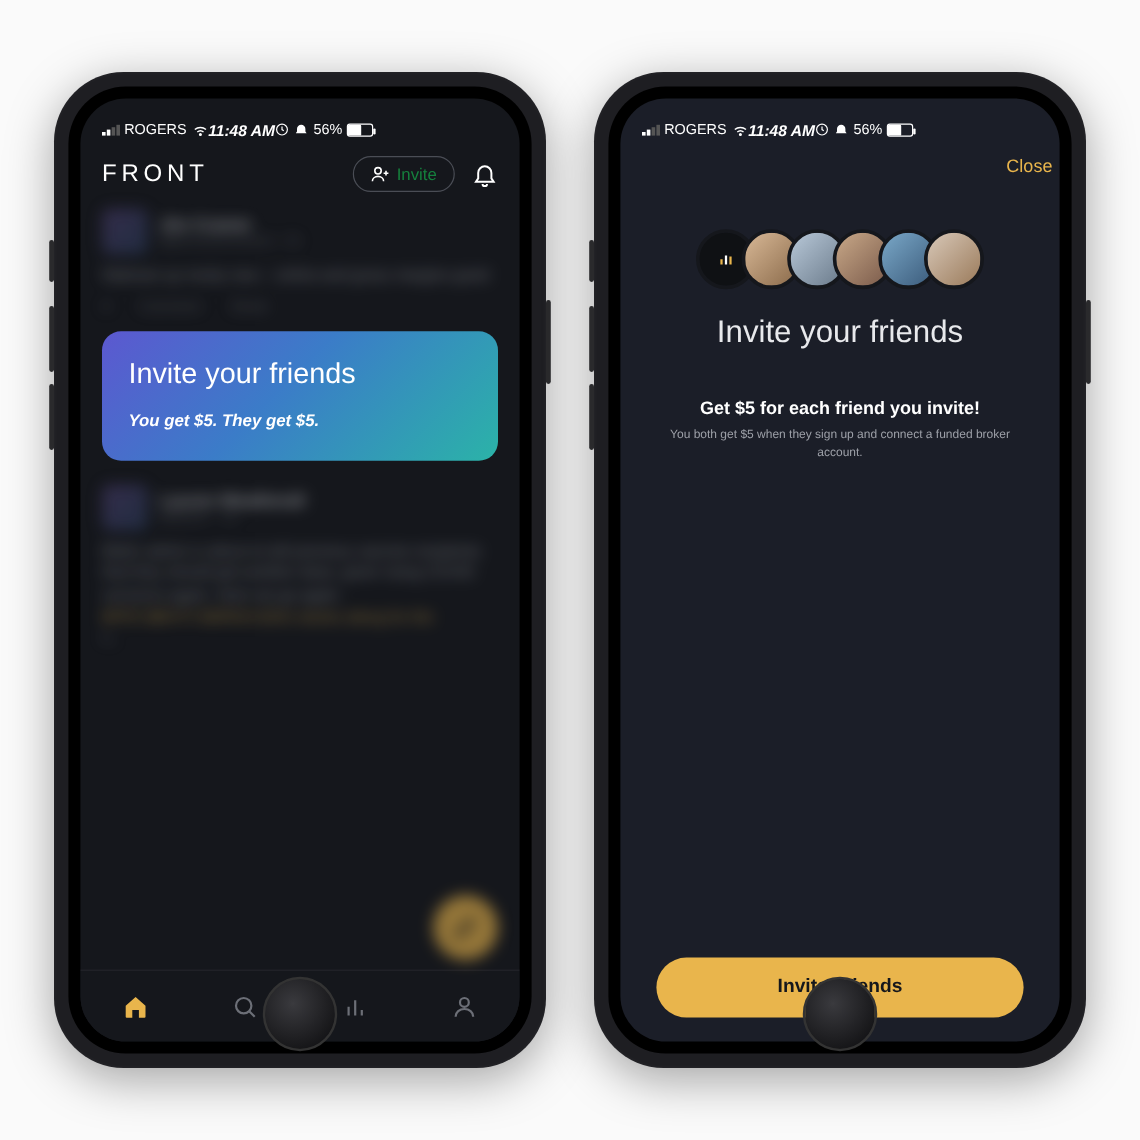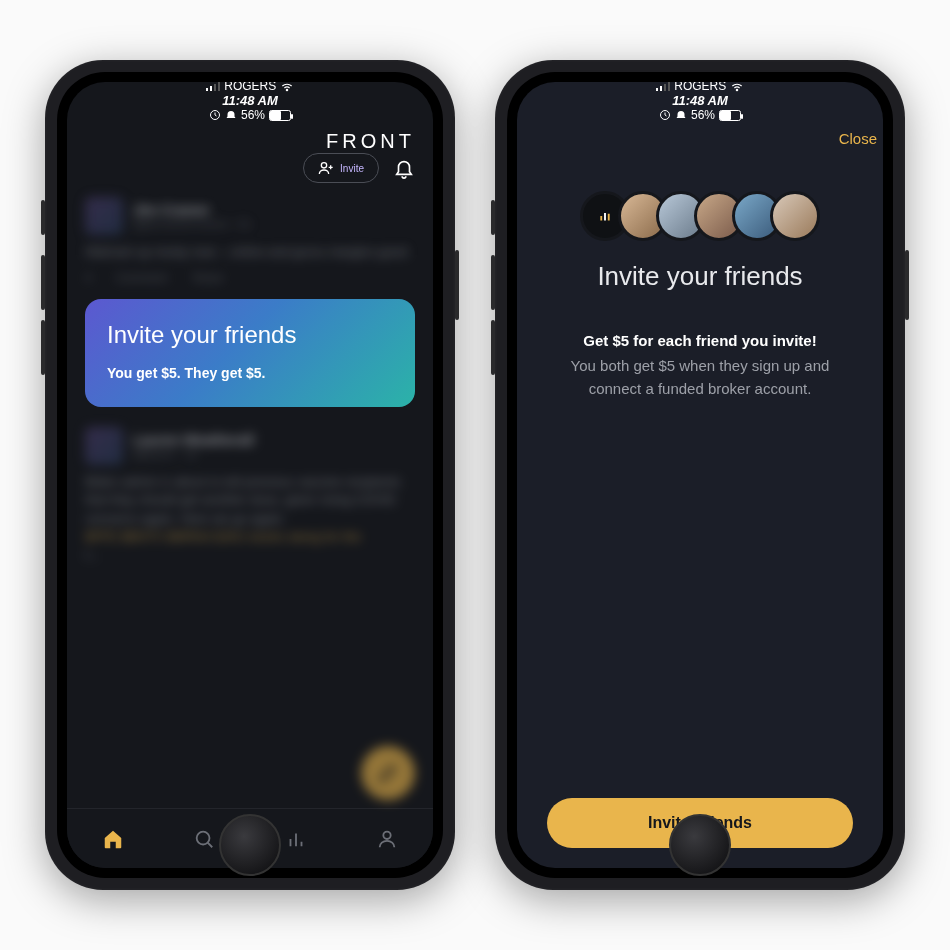--- a/index.html
+++ b/index.html
@@ -55,47 +55,46 @@
   }
   .side-btn { position:absolute; background:#2a2a2c; border-radius:3px; }
   .side-l1 { left:-4px; top:140px; width:4px; height:35px; }
   .side-l2 { left:-4px; top:195px; width:4px; height:55px; }
   .side-l3 { left:-4px; top:260px; width:4px; height:55px; }
   .side-r  { right:-4px; top:190px; width:4px; height:70px; }
 
   
   .status-bar {
     height: 40px;
-    display: flex; align-items: center; justify-content: flex-end;
+    display: flex; align-items: center; justify-content: flex-start;
     padding: 12px 18px 0;
-    font-size: 12px; color: #fff; flex-direction: column;
+    font-size: 12px; color: #fff;
   }
   .status-left, .status-right { display:flex; align-items:center; gap:4px; }
   .sig-bars { display:flex; align-items:flex-end; gap:1.5px; height:10px; }
   .sig-bars i { width:2.5px; background:#fff; display:block; }
   .sig-bars i:nth-child(1){height:3px} .sig-bars i:nth-child(2){height:5px}
   .sig-bars i:nth-child(3){height:7px;background:#555} .sig-bars i:nth-child(4){height:9px;background:#555}
   .wifi-svg { width:14px; height:14px; }
   .status-time { font-weight:600; font-size:13px;font-style:italic; }
   .battery { width:22px; height:11px; border:1px solid #fff; border-radius:2.5px; position:relative; }
   .battery::after { content:""; position:absolute; right:-3px; top:3px; width:2px; height:5px; background:#fff; border-radius:1px; }
   .battery i { display:block; height:100%; width:56%; background:#fff; border-radius:1px; }
 
   
   .nav {
-    display:flex; align-items:flex-end; justify-content:space-between;
+    display:flex; align-items:center; justify-content:space-between;
     padding: 8px 18px 14px;
-    flex-direction: column;
   }
   .logo { letter-spacing:4px; font-size:20px; font-weight:300; color:#fff; }
   .nav-right { display:flex; align-items:center; gap:14px; }
   .invite-pill {
     display:flex; align-items:center; gap:6px;
     border:1.5px solid #4a4d55; border-radius:20px;
-    padding:6px 14px; color:#c4b5fd; font-size:10px;
+    padding:6px 14px; color:#15803d; font-size:14px;
   }
   .bell { width:22px; height:22px; color:#fff; }
 
   .feed { flex:1; padding: 0 18px; position:relative; }
   .blurred { filter: blur(6px); opacity:0.6; }
   .post { margin-bottom: 14px; }
   .post-head { display:flex; gap:10px; align-items:center; margin-bottom:8px; }
   .avatar-sq { width:38px; height:38px; border-radius:6px; background:linear-gradient(135deg,#4a3c6b,#2a3c5b); }
   .post-name { color:#d9dbe0; font-weight:600; font-size:14px; }
   .post-sub  { color:#6c6f77; font-size:11px; }
@@ -104,21 +103,21 @@
   .post-highlight { color:#d6a84a; }
 
   .invite-card {
     background: linear-gradient(135deg, #5c58d0 0%, #3b7cc8 45%, #2bb3a8 100%);
     border-radius: 16px;
     padding: 22px 22px 26px;
     margin: 10px 0 20px;
     color:#fff;
   }
   .invite-card h2 { font-weight:400; font-size:24px; margin-bottom:16px; }
-  .invite-card p  { font-weight:600; font-size:14px; }
+  .invite-card p  { font-weight:600; font-size:14px;font-style:italic; }
 
   .fab {
     position:absolute; right:18px; bottom:8px;
     width:54px; height:54px; border-radius:50%;
     background:#e9b54c; display:flex; align-items:center; justify-content:center;
     color:#15171c;
   }
 
   .tabbar {
     height:60px; display:flex; justify-content:space-around; align-items:center;
@@ -137,21 +136,21 @@
   .av:first-child { margin-left:0; }
   .av-logo { background:#0f1114; display:flex; align-items:center; justify-content:center; }
   .av1 { background: linear-gradient(135deg,#d8b896,#8a6a4a); }
   .av2 { background: linear-gradient(135deg,#b8c8d8,#6a7a8a); }
   .av3 { background: linear-gradient(135deg,#c8a888,#7a5a4a); }
   .av4 { background: linear-gradient(135deg,#7aa8c8,#3a5a7a); }
   .av5 { background: linear-gradient(135deg,#d8c8b8,#9a7a5a); }
 
   .invite-title { color:#e8e9ec; font-size:26px; font-weight:300; margin-top:20px; }
   .invite-lead  { color:#fff; font-size:15px; font-weight:600; margin-top:40px; text-align:center; }
-  .invite-desc  { color:#9da0a8; font-size:15px; line-height:1.5; margin-top:6px; text-align:center; }
+  .invite-desc  { color:#9da0a8; font-size:10px; line-height:1.5; margin-top:6px; text-align:center; }
 
   .invite-btn {
     margin-top:auto; width:100%; background:#e9b54c; color:#15171c;
     border:none; border-radius:28px; padding:16px; font-size:16px; font-weight:600;
   }
 
   svg { display:block; }
 </style>
 </head>
 <body>

